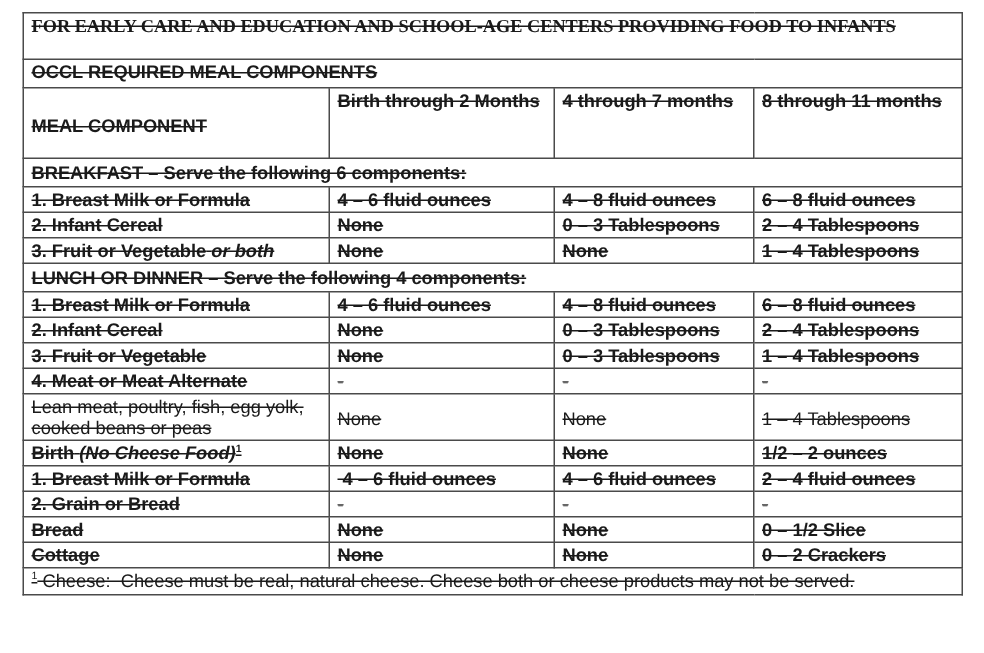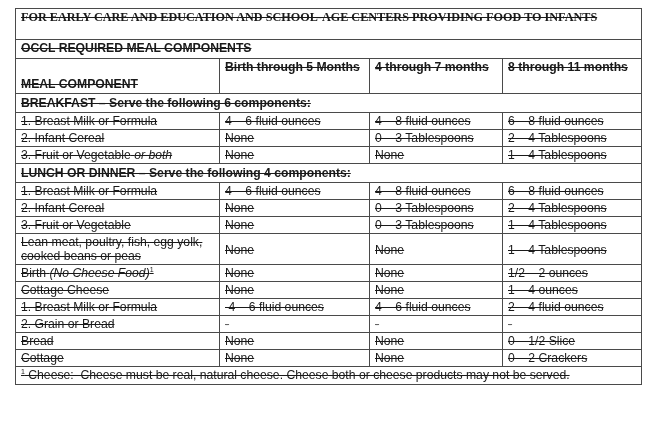--- a/index.html
+++ b/index.html
@@ -16,23 +16,23 @@
     white-space: nowrap; overflow: hidden;
   }
   col.c1 { width: 204px; }
   col.c2 { width: 150px; }
   col.c3 { width: 133px; }
   col.c4 { width: 139px; }
   .bold { font-weight: bold; }
   tr.title td { height: 29px; white-space: normal; font-family: Liberation Serif, serif; }
   tr.occl td { height: 17px; }
   tr.head td { height: 31px; white-space: normal; }
-  tr.head td.first { vertical-align: bottom; padding-bottom: 2px; margin-top: 44px; }
+  tr.head td.first { vertical-align: bottom; padding-bottom: 14px; margin-top: 44px; }
   tr.section td { height: 16px; padding-top: 2px; }
-  tr.row td { height: 15px; }
+  tr.row td { height: 15px; font-weight: bold; }
   tr.tall td { height: 29px; white-space: normal; }
   tr.tall td.mid { vertical-align: middle; }
   tr.footnote td { height: 16px; }
   sup { font-size: 7px; line-height: 0; vertical-align: 5px; text-decoration: none; }
   em { font-style: italic; }
   .dash { color: #666; text-decoration: none; }
 </style>
 </head>
 <body>
 
@@ -45,21 +45,21 @@
     </colgroup>
   <tbody>
     <tr class="title">
       <td colspan="4" class="bold">FOR EARLY CARE AND EDUCATION AND SCHOOL-AGE CENTERS PROVIDING FOOD TO INFANTS</td>
     </tr>
     <tr class="occl">
       <td colspan="4" class="bold">OCCL REQUIRED MEAL COMPONENTS</td>
     </tr>
     <tr class="head">
       <td class="bold first">MEAL COMPONENT</td>
-      <td class="bold">Birth through 5 Months</td>
+      <td class="bold">Birth through 2 Months</td>
       <td class="bold">4 through 7 months</td>
       <td class="bold">8 through 11 months</td>
     </tr>
 
     <tr class="section">
       <td colspan="4" class="bold">BREAKFAST – Serve the following 6 components:</td>
     </tr>
     <tr class="row">
       <td>1. Breast Milk or Formula</td>
       <td>4 – 6 fluid ounces</td>
@@ -93,37 +93,37 @@
       <td>None</td>
       <td>0 – 3 Tablespoons</td>
       <td>2 – 4 Tablespoons</td>
     </tr>
     <tr class="row">
       <td>3. Fruit or Vegetable</td>
       <td>None</td>
       <td>0 – 3 Tablespoons</td>
       <td>1 – 4 Tablespoons</td>
     </tr>
+    <tr class="row">
+      <td>4. Meat or Meat Alternate</td>
+      <td class="dash">-</td>
+      <td class="dash">-</td>
+      <td class="dash">-</td>
+    </tr>
     <tr class="tall">
       <td>Lean meat, poultry, fish, egg yolk, cooked beans or peas</td>
       <td class="mid">None</td>
       <td class="mid">None</td>
       <td class="mid">1 – 4 Tablespoons</td>
     </tr>
     <tr class="row">
       <td><span>Birth</span> <em>(No Cheese Food)</em><sup>1</sup></td>
       <td>None</td>
       <td>None</td>
       <td>1/2 – 2 ounces</td>
-    </tr>
-    <tr class="row">
-      <td>Cottage Cheese</td>
-      <td>None</td>
-      <td>None</td>
-      <td>1 – 4 ounces</td>
     </tr>
 
     <tr class="row">
       <td>1. Breast Milk or Formula</td>
       <td style="white-space:pre;"> 4 – 6 fluid ounces</td>
       <td>4 – 6 fluid ounces</td>
       <td>2 – 4 fluid ounces</td>
     </tr>
     <tr class="row">
       <td>2. Grain or Bread</td>

